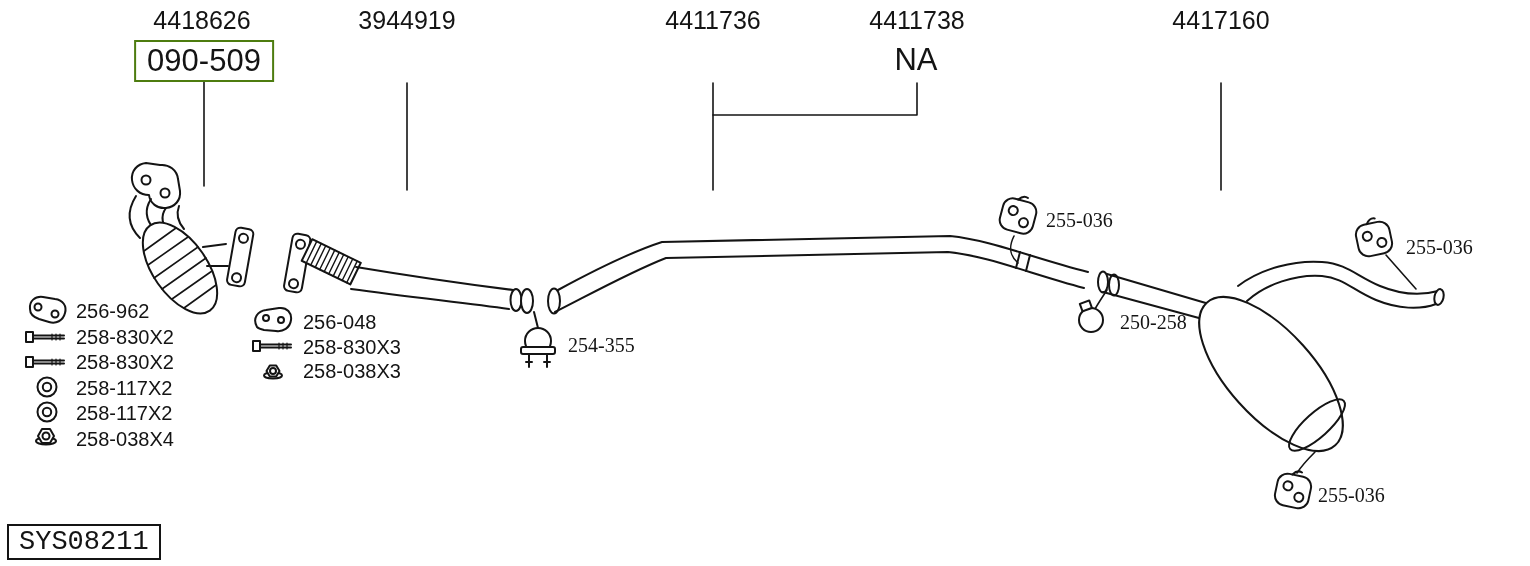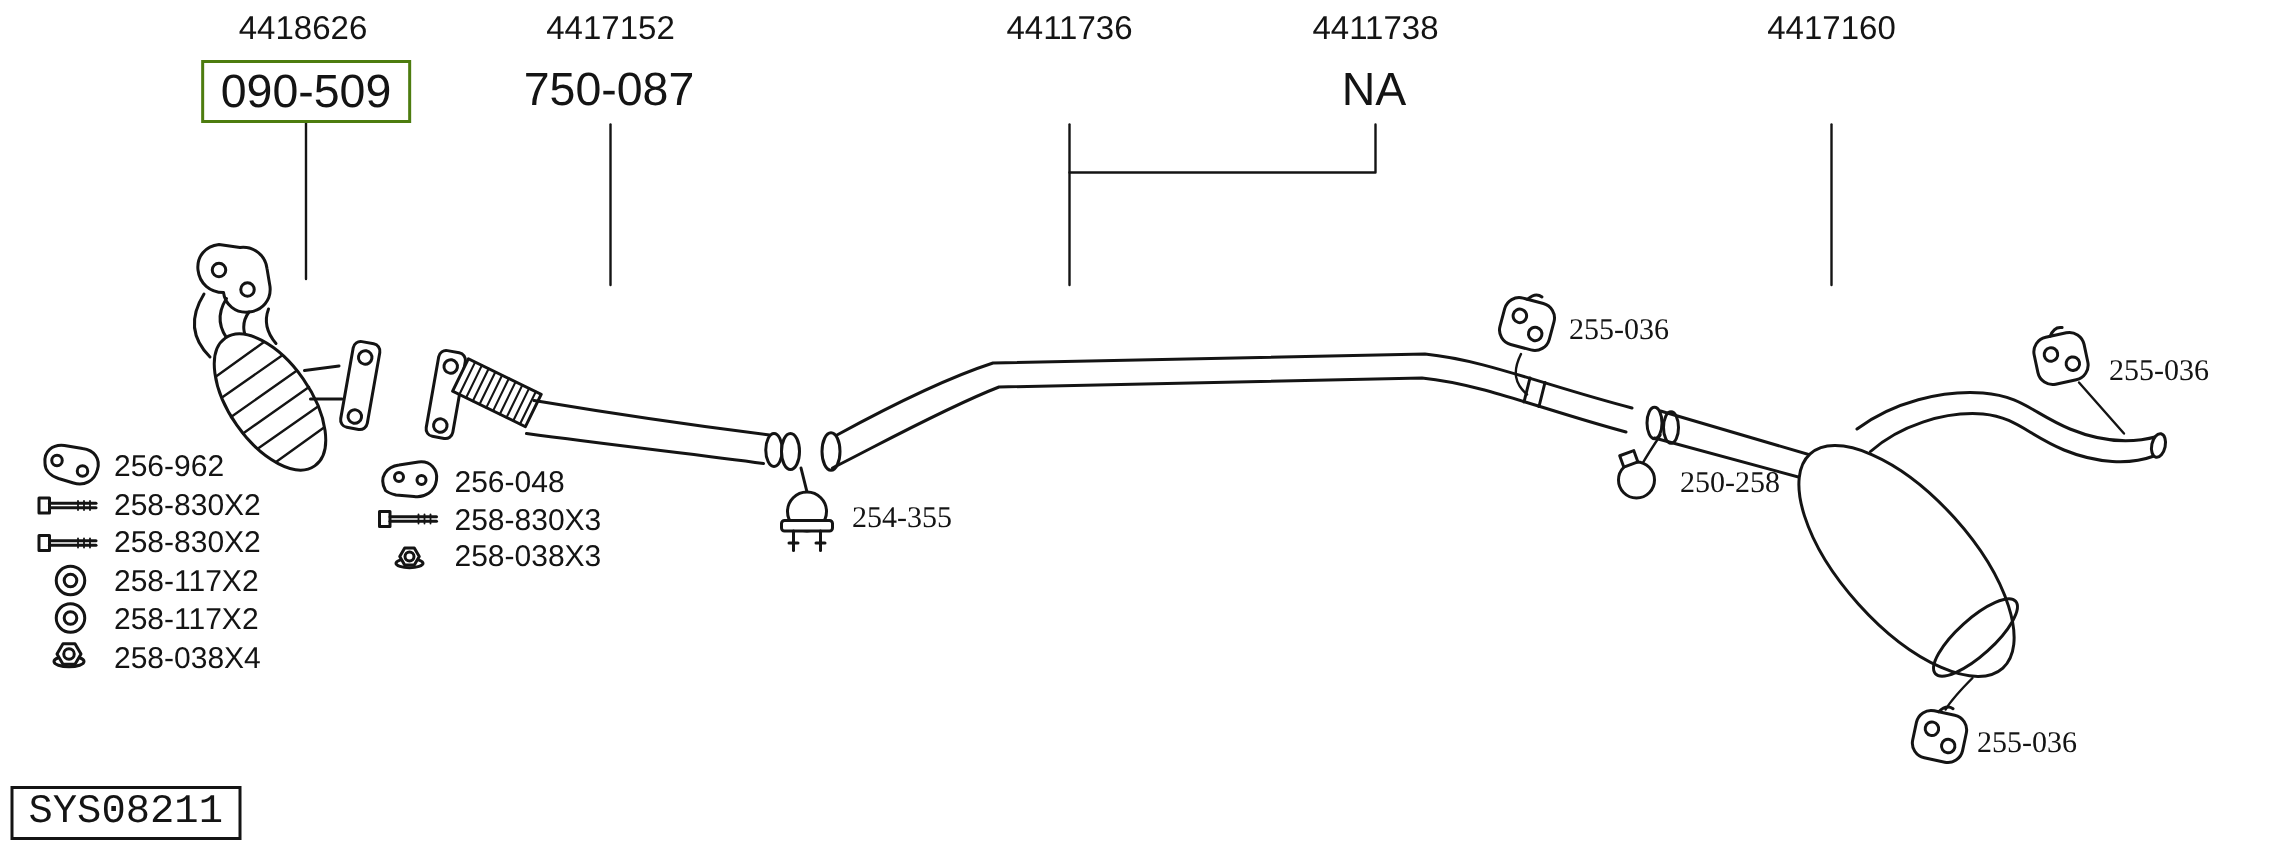--- a/index.html
+++ b/index.html
@@ -1,20 +1,20 @@
 <!DOCTYPE html>
 <html><head>
 <meta charset="utf-8">
 <style>
   html,body{margin:0;padding:0;background:#fff;}
   #stage{
     position:relative;width:1530px;height:566px;background:#ffffff;
     font-family:"Liberation Sans", sans-serif;color:#141414;overflow:hidden;
   }
-  .ref{position:absolute;transform:translateX(-50%);font-size:22px;white-space:nowrap;}
+  .ref{position:absolute;transform:translateX(-50%);font-size:25px;white-space:nowrap;}
   .code{position:absolute;transform:translateX(-50%);font-size:31px;white-space:nowrap;}
   .code.boxed{border:2px solid #4d7c0f;padding:1px 11px;}
   .lbl{font-size:20px;white-space:nowrap;}
   .col{position:absolute;line-height:25.5px;}
   .callout{position:absolute;font-size:20px;white-space:nowrap;font-family:Liberation Serif, serif;}
   .sysbox{position:absolute;left:7px;top:524px;font-size:27px;border:2px solid #141414;padding:1px 10px;white-space:nowrap;font-family:Liberation Mono, monospace;}
   svg{position:absolute;left:0;top:0;}
 </style>
 </head>
 <body>
@@ -217,27 +217,26 @@
       </g>
       <g transform="translate(273,371)">
         <ellipse cy="4.5" rx="9" ry="3" fill="#fff"></ellipse>
         <path d="M6.5,0 L3.2,5.6 L-3.2,5.6 L-6.5,0 L-3.2,-5.6 L3.2,-5.6 Z" fill="#fff"></path>
         <circle r="3" fill="#fff"></circle>
       </g>
     </g>
   </svg>
 
   <div class="ref" style="left:202px;top:6px">4418626</div>
-  <div class="ref" style="left:407px;top:6px">4417152</div>
+  <div class="ref" style="left:407px;top:6px">3944919</div>
   <div class="ref" style="left:713px;top:6px">4411736</div>
   <div class="ref" style="left:917px;top:6px">4411738</div>
   <div class="ref" style="left:1221px;top:6px">4417160</div>
 
   <div class="code boxed" style="left:204px;top:40px">090-509</div>
-  <div class="code" style="left:406px;top:42px">750-087</div>
   <div class="code" style="left:916px;top:42px">NA</div>
 
   <div class="col" style="left:76px;top:299px">
     <div class="lbl">256-962</div>
     <div class="lbl">258-830X2</div>
     <div class="lbl">258-830X2</div>
     <div class="lbl">258-117X2</div>
     <div class="lbl">258-117X2</div>
     <div class="lbl">258-038X4</div>
   </div>

